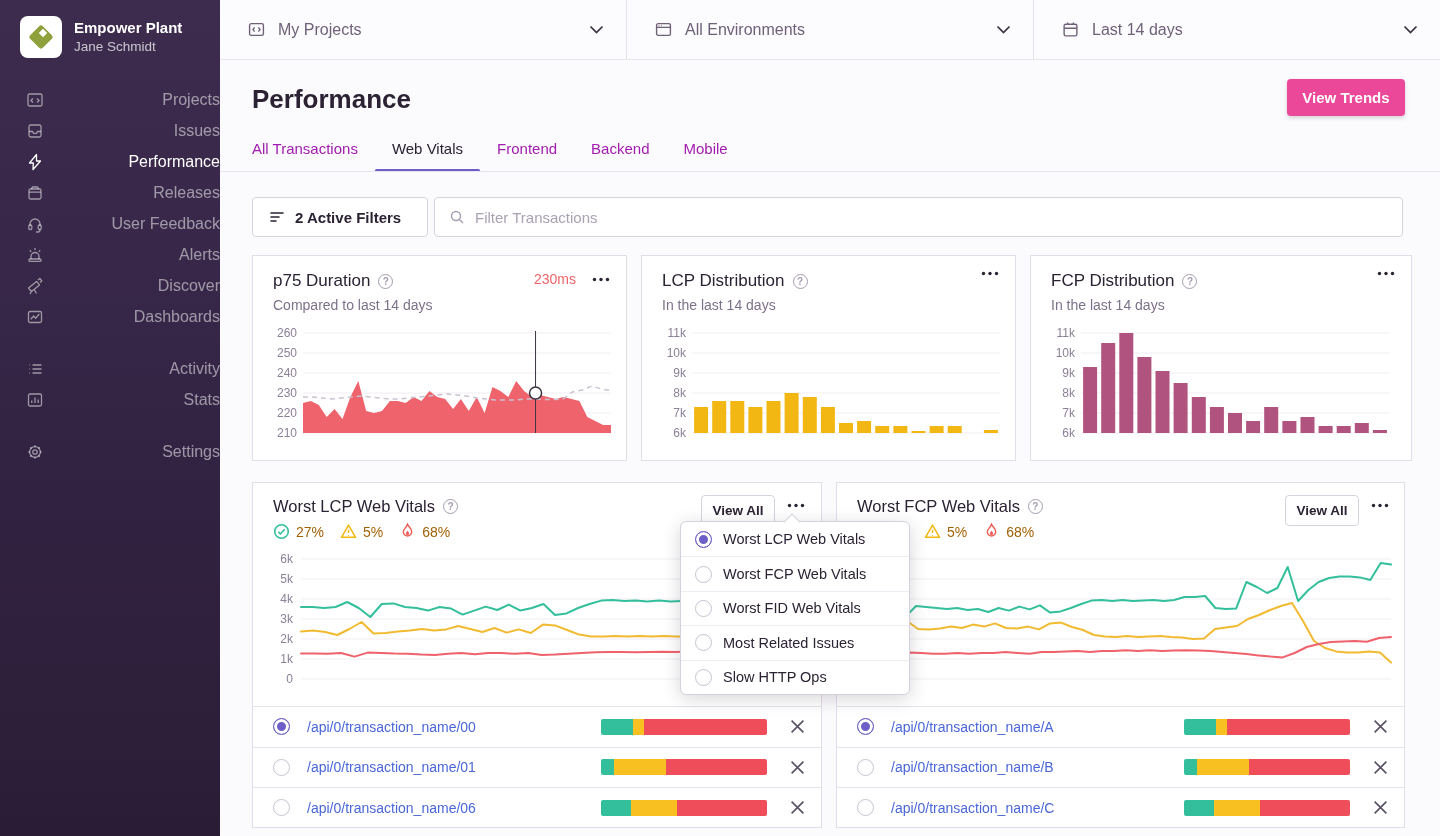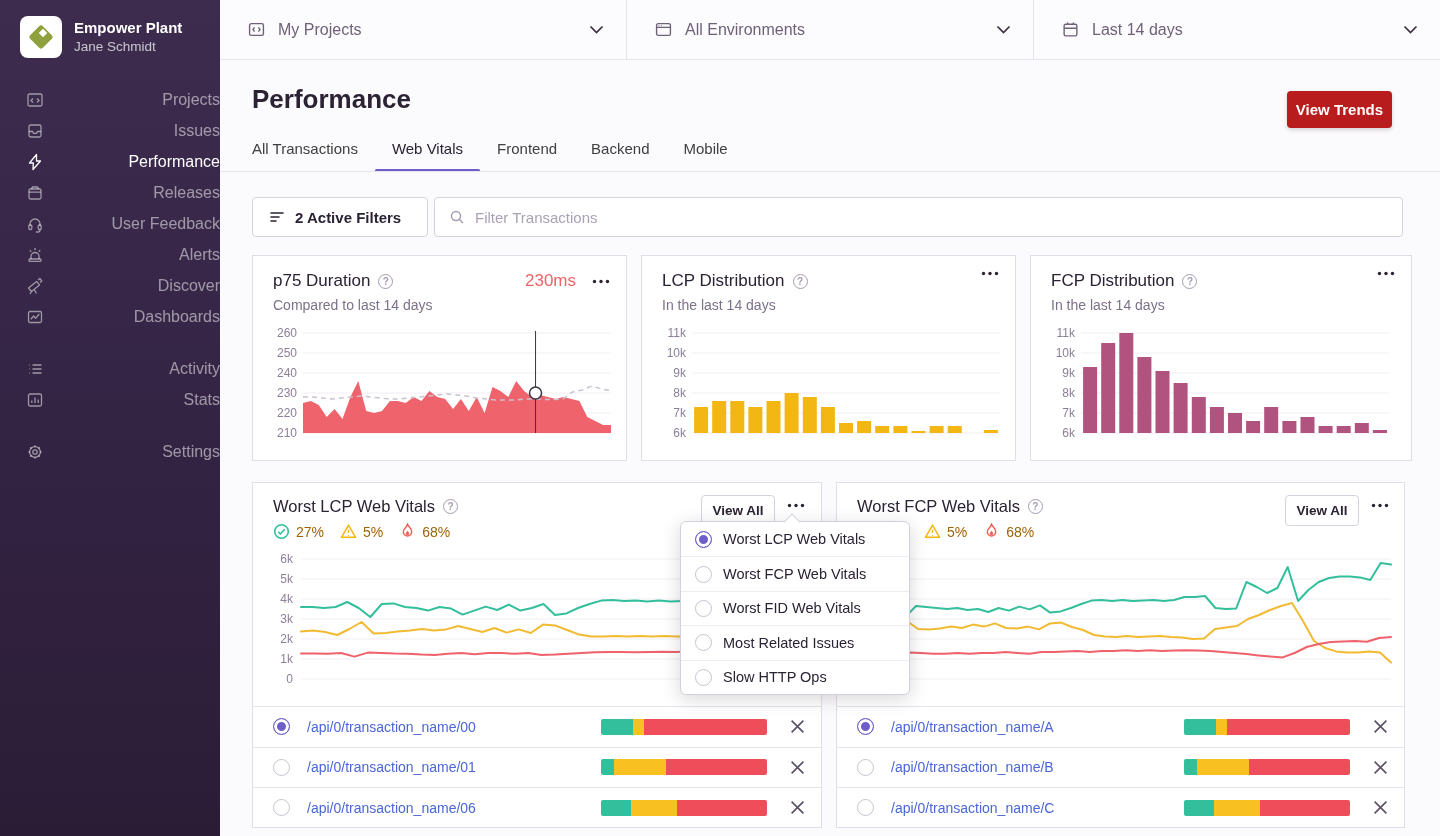--- a/index.html
+++ b/index.html
@@ -26,25 +26,25 @@
   .topbar { position:absolute; left:220px; top:0; width:1220px; height:60px; background:#fcfbfd;
     border-bottom:1px solid #e9e3ee; display:flex; }
   .tb-section { flex:1; display:flex; align-items:center; padding:0 22px 0 28px; gap:13px;
     color:#6e6178; font-size:16px; cursor:pointer; }
   .tb-section + .tb-section { border-left:1px solid #e6e0eb; }
   .tb-label { flex:1; }
   .tb-icon { display:flex; flex:none; }
 
   
   .page-title { position:absolute; left:252px; top:84px; font-size:26px; font-weight:600; color:#2b2233; }
-  .view-trends { position:absolute; left:1287px; top:79px; width:105px; height:37px; background:#b91c1c;
+  .view-trends { position:absolute; left:1287px; top:79px; width:118px; height:37px; background:#ec4899;
     color:#fff; font-weight:bold; font-size:15px; border:none; border-radius:4px; cursor:pointer;
-    box-shadow:0 2px 4px rgba(43,34,51,.18); font-family:inherit;margin-top:12px; }
+    box-shadow:0 2px 4px rgba(43,34,51,.18); font-family:inherit; }
   .tabs { position:absolute; left:252px; top:140px; display:flex; gap:34px; }
-  .tab { font-size:15px; color:#404040; padding-bottom:14px; position:relative; cursor:pointer; white-space:nowrap; }
+  .tab { font-size:15px; color:#a21caf; padding-bottom:14px; position:relative; cursor:pointer; white-space:nowrap; }
   .tab.active { color:#2b2233; }
   .tab.active::after { content:""; position:absolute; left:-17px; right:-17px; bottom:-1px; height:3px;
     background:#6C5FC7; border-radius:2px; }
   .tabs-border { position:absolute; left:220px; top:171px; width:1220px; height:1px; background:#e9e3ee; }
 
   
   .filters-btn { position:absolute; left:252px; top:197px; width:176px; height:40px; background:#fff;
     border:1px solid #d8d2de; border-radius:4px; display:flex; align-items:center; gap:10px;
     padding-left:16px; font-weight:bold; font-size:15px; color:#2b2233; cursor:pointer; }
   .search-box { position:absolute; left:434px; top:197px; width:969px; height:40px; background:#fff;
@@ -54,21 +54,21 @@
   .search-box input::placeholder { color:#aaa2b4; }
 
   
   .card { position:absolute; background:#fff; border:1px solid #e3dde9; border-radius:0; }
   #card-p75 { left:252px; top:255px; width:375px; height:206px; }
   #card-lcp { left:641px; top:255px; width:375px; height:206px; }
   #card-fcp { left:1030px; top:255px; width:382px; height:206px; }
   .card1-head { position:absolute; left:20px; top:15px; display:flex; align-items:center; gap:8px;
     font-size:17px; color:#2b2233; white-space:nowrap; }
   .card1-right { position:absolute; right:16px; top:15px; display:flex; align-items:center; gap:16px; }
-  .p75-value { color:#ee6468; font-size:17px; }
+  .p75-value { color:#ee6468; font-size:14px; }
   .card-sub { position:absolute; left:20px; top:41px; font-size:14px; color:#7d7189; }
   .help-icon { width:15px; height:15px; border:1.2px solid #a59cb0; border-radius:50%; display:flex;
     align-items:center; justify-content:center; font-size:10px; color:#a59cb0; font-weight:bold; }
   .help-icon::after { content:"?"; }
   .menu-dots { cursor:pointer; display:flex; }
   .y-axis { position:absolute; width:34px; }
   .y-axis span { position:absolute; right:0; font-size:12px; color:#8b7f97; line-height:14px; white-space:nowrap; }
   .chart-host { position:absolute; }
   .chart-host svg { display:block; overflow:visible; }
   .axis-small { left:10px; top:77px; height:100px; }

